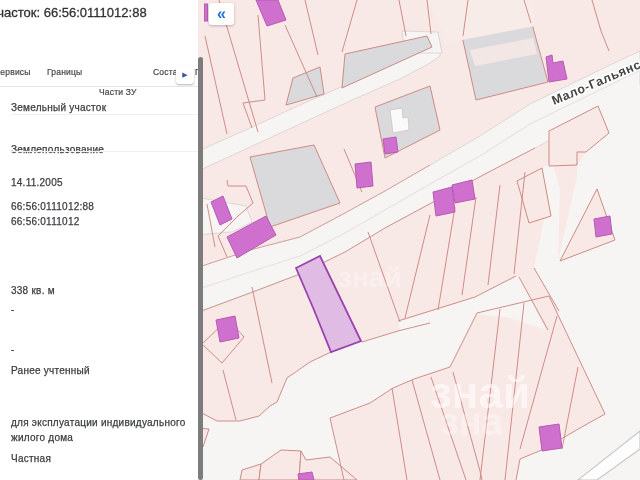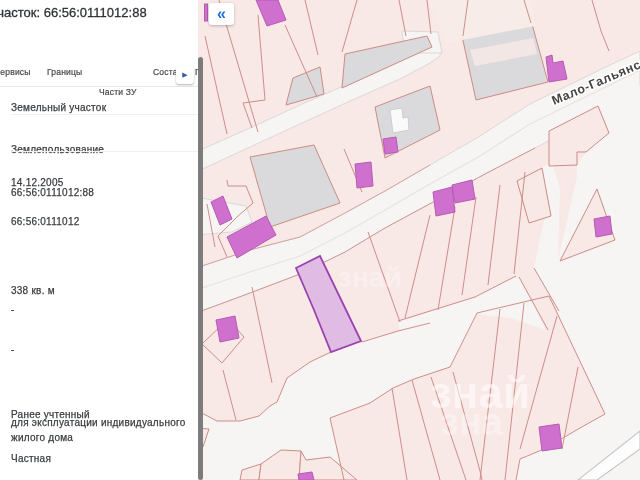--- a/index.html
+++ b/index.html
@@ -144,25 +144,25 @@
   <div class="tab" style="left:-6px;top:67px;">Сервисы</div>
   <div class="tab" style="left:47px;top:67px;">Границы</div>
   <div class="tab" style="left:99px;top:67px;margin-top:20px;">Части ЗУ</div>
   <div class="tab" style="left:153px;top:67px;">Состав</div>
   <div class="tab" style="left:195px;top:67px;">Границы</div>
   <div class="abs" style="left:0;top:86px;width:198px;height:1px;background:#e7e7e7;"></div>
   <div class="row" style="top:102px;">Земельный участок</div>
   <div class="abs" style="left:11px;top:114px;width:187px;height:1px;background:#f0f0f0;"></div>
   <div class="row" style="top:144px;">Землепользование</div>
   <div class="abs" style="left:11px;top:151px;width:187px;height:1px;background:#f0f0f0;"></div>
-  <div class="row" style="top:177px;">14.12.2005</div>
-  <div class="row" style="top:187px;">66:56:0111012:88</div>
+  <div class="row" style="top:177px;">14.11.2005</div>
+  <div class="row" style="top:201px;">66:56:0111012:88</div>
   <div class="row" style="top:216px;">66:56:0111012</div>
   <div class="row" style="top:285px;">338 кв. м</div>
   <div class="row" style="top:304px;">-</div>
   <div class="row" style="top:344px;">-</div>
-  <div class="row" style="top:365px;margin-top:44px;">Ранее учтенный</div>
+  <div class="row" style="top:365px;">Ранее учтенный</div>
   <div class="row" style="top:415px;line-height:15px;">для эксплуатации индивидуального<br>жилого дома</div>
   <div class="row" style="top:453px;text-align:right;">Частная</div>
 </div>
 <div id="sbar"></div>
 <div id="btnL">«</div>
 <div id="btnR">▶</div>
 
 </body></html>

